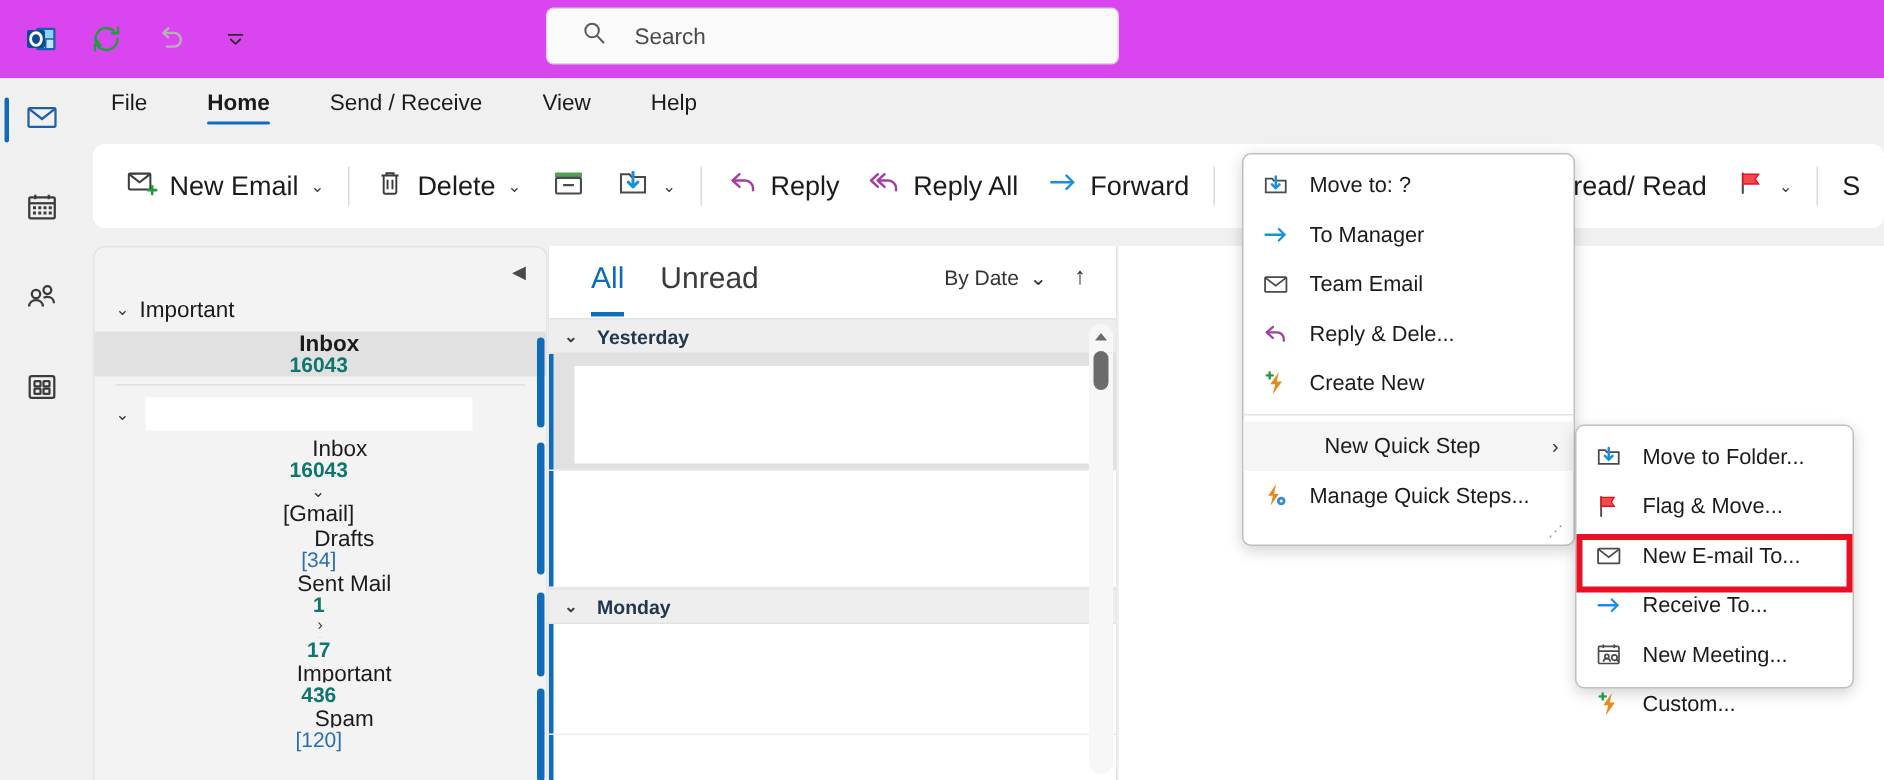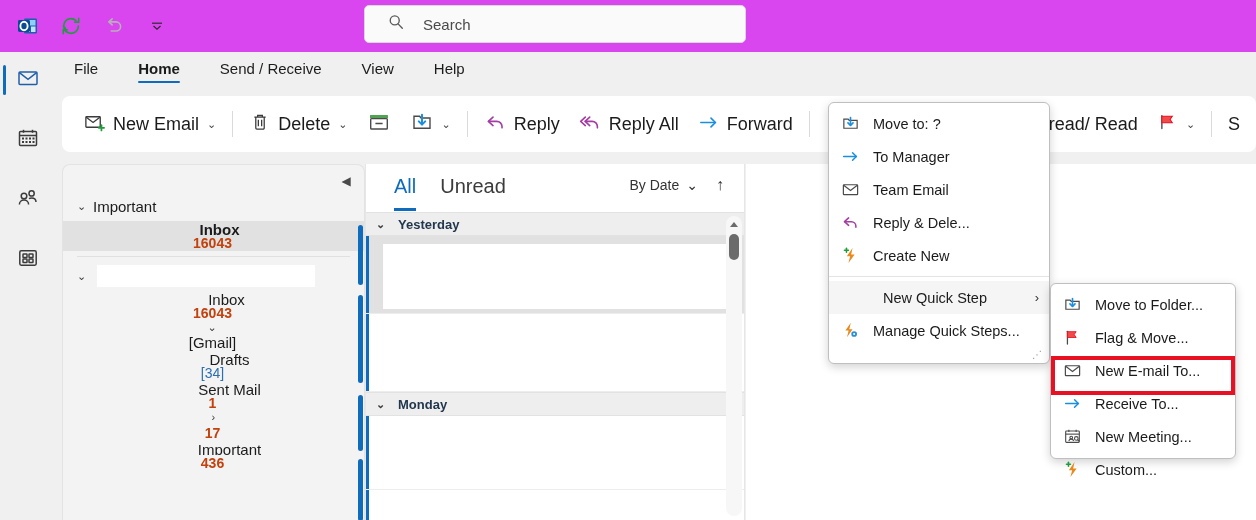--- a/index.html
+++ b/index.html
@@ -91,21 +91,21 @@
     font-size: 15px; gap: 2px;
   }
   .chev { font-size: 11px; color: #3b3b3b; width: 14px; display: inline-block; }
   .chev-r { font-size: 11px; color: #3b3b3b; width: 14px; display: inline-block; }
   .fld-row {
     display: flex; align-items: center; height: 30px;
     padding-left: 14px; padding-right: 16px; font-size: 15px; flex-direction: column;
   }
   .fld-row.selected { background: #e1e1e1; font-weight: bold; }
   .fld-name { flex: 1; white-space: nowrap; overflow: hidden; }
-  .fld-count { font-size: 14px; color: #c2410c; font-weight: bold; }
+  .fld-count { font-size: 14px; color: #0f766e; font-weight: bold; }
   .fld-count.bracket { font-weight: normal; color: #2a6fb0; }
   .acct-divider { height: 1px; background: #e0e0e0; margin: 5px 14px 4px 14px; }
   .acct-redact {
     height: 22px; background: #ffffff; margin-left: 4px; flex: 1; max-width: 218px;
   }
   .indent1 { padding-left: 28px; }
   .indent2 { padding-left: 34px; }
   .fp-scroll {
     position: absolute; right: 1px; top: 26px; width: 5px; bottom: 0;
   }
@@ -454,20 +454,24 @@
       <span class="chev-r" style="margin-left:12px">›</span>
       <span class="fld-name">Bin</span>
       <span class="fld-count">17</span>
     </div>
 
     <div class="fld-row">
       <span class="fld-name indent2">Important</span>
       <span class="fld-count">436</span>
     </div>
 
+    <div class="fld-row">
+      <span class="fld-name indent2">Spam</span>
+      <span class="fld-count bracket">[120]</span>
+    </div>
 
     <div class="fp-scroll">
       <div class="fp-thumb" style="top:34px;height:60px"></div>
       <div class="fp-thumb" style="top:104px;height:88px"></div>
       <div class="fp-thumb" style="top:204px;height:56px"></div>
       <div class="fp-thumb" style="top:268px;height:62px"></div>
     </div>
   </div>
 
   <div class="msglist">

